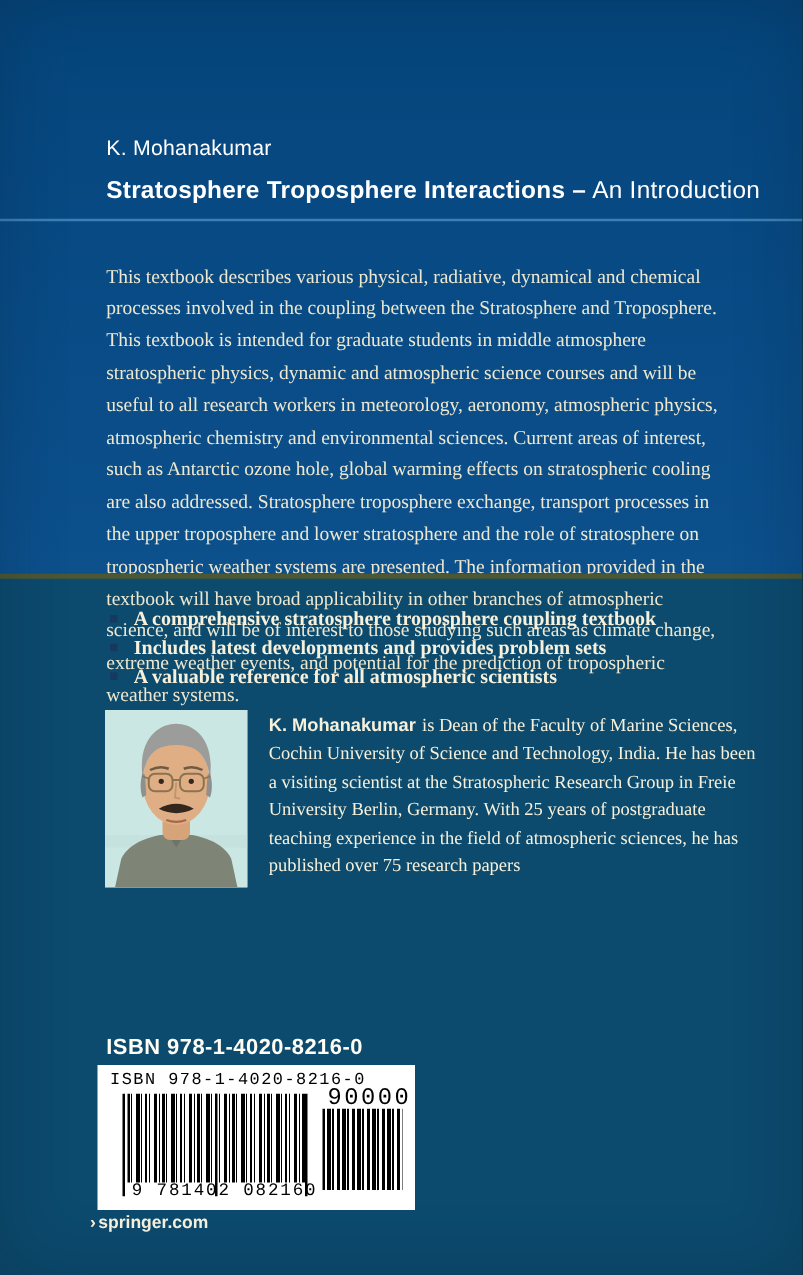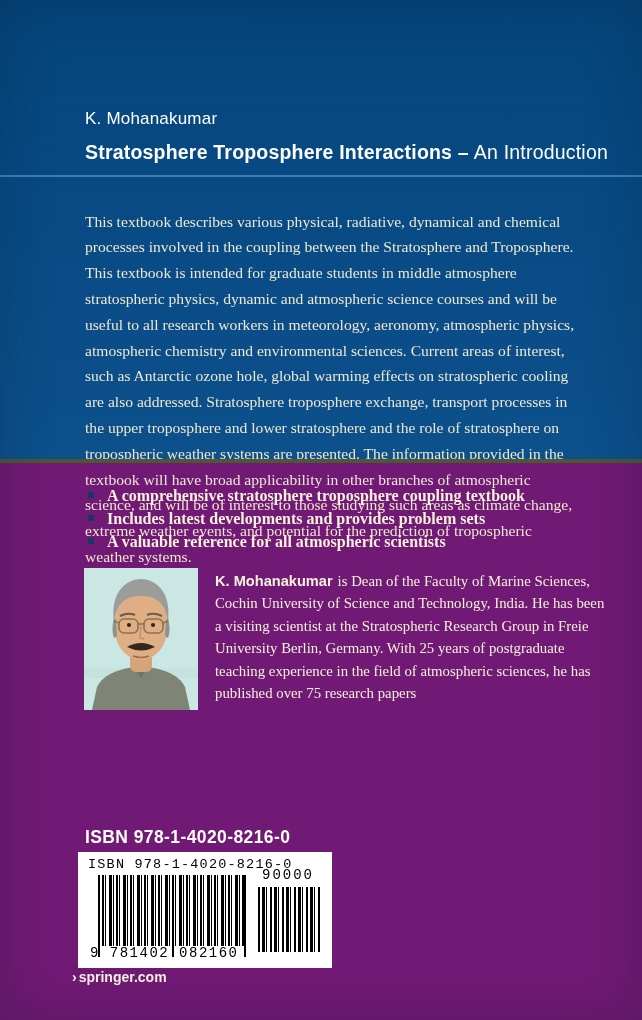--- a/index.html
+++ b/index.html
@@ -1,18 +1,18 @@
 <!DOCTYPE html>
 <html><head>
 <meta charset="utf-8">
 <style>
   html,body { margin:0; padding:0; background:#222; }
   .cover {
     position:relative; width:642px; height:1020px; overflow:hidden;
-    background:#701a75;
+    background:#0c4a6e;
     font-family:"Liberation Serif", serif;
   }
   .cover::after{
     content:""; position:absolute; inset:0; pointer-events:none;
     box-shadow: inset 0 0 55px rgba(10,25,35,.22);
   }
   
   .blue-section{
     position:absolute; left:0; top:0; width:642px; height:460px;
     background:linear-gradient(180deg,#05457b 0%, #084a84 45%, #0c508c 100%);
@@ -73,25 +73,25 @@
   }
   .bars-main{
     position:absolute; left:24px; top:23px; width:142px; height:71px;
     background:repeating-linear-gradient(90deg,
       #000 0 2px, #fff 2px 3px, #000 3px 4px, #fff 4px 7px,
       #000 7px 10px, #fff 10px 11px, #000 11px 12px, #fff 12px 14px);
   }
   .guard{ position:absolute; top:23px; width:2px; height:82px; background:#000; }
   .g1{ left:20px; } .g2{ left:94px; } .g3{ left:166px; }
   .barcode-digits{
-    position:absolute; left:12px; top:93px; width:164px; text-align:left;
+    position:absolute; left:12px; top:93px; width:164px; text-align:right;
     font-size:14px; letter-spacing:1.5px; white-space:nowrap;
   }
   .addon-value{
-    position:absolute; left:184px; top:15px; font-size:14px; letter-spacing:2px;
+    position:absolute; left:184px; top:15px; font-size:19px; letter-spacing:2px;
   }
   .bars-addon{
     position:absolute; left:180px; top:35px; width:64px; height:65px;
     background:repeating-linear-gradient(90deg,
       #000 0 2px, #fff 2px 4px, #000 4px 7px, #fff 7px 8px,
       #000 8px 9px, #fff 9px 12px);
   }
   
   .footer{
     position:absolute; left:72px; top:969px; color:#f7f2e0;

